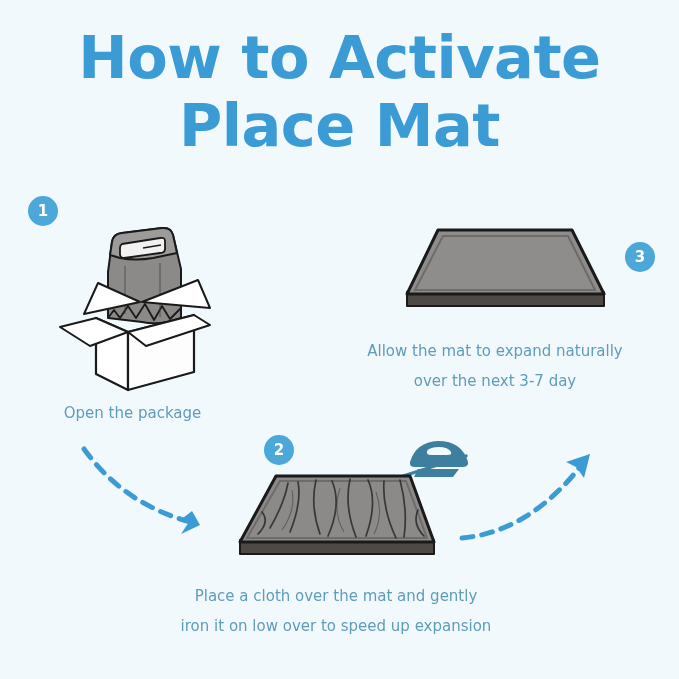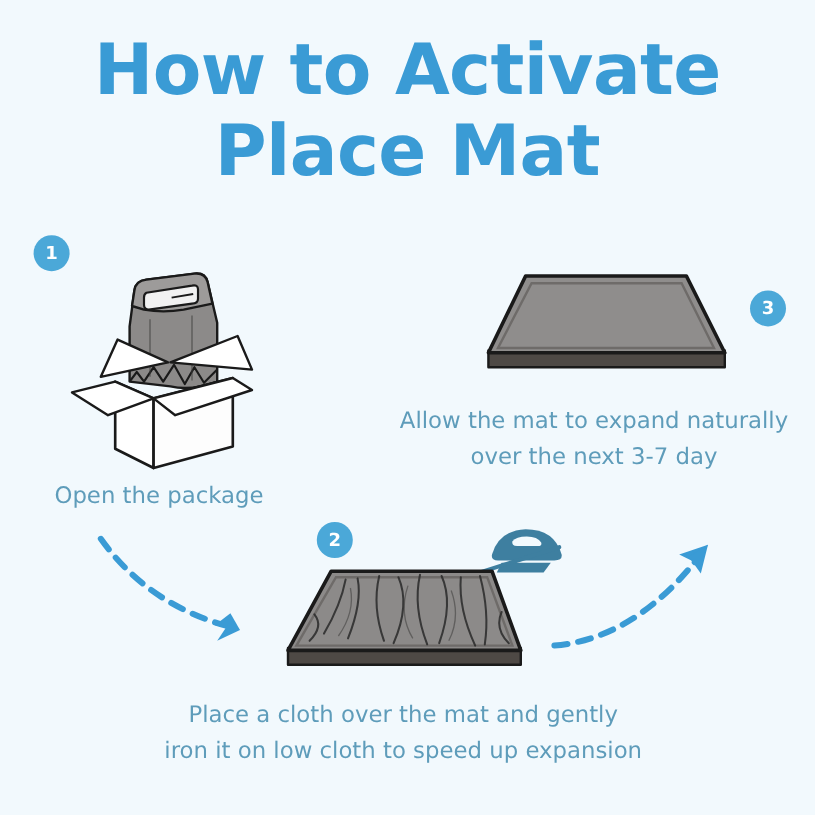--- a/index.html
+++ b/index.html
@@ -58,21 +58,21 @@
   #badge-1 { left: 28px;  top: 196px; }
   #badge-2 { left: 264px; top: 435px; }
   #badge-3 { left: 625px; top: 242px; }
 
   
   .caption {
     position: absolute;
     text-align: center;
     color: #5E9CBA;
     font-family: "DejaVu Sans", sans-serif;
-    font-size: 19px;
+    font-size: 15px;
     line-height: 30px;
     white-space: nowrap;
   }
   #caption-1 { left: 0px;   top: 398px; width: 265px; }
   #caption-2 { left: 96px; top: 581px; width: 480px; }
   #caption-3 { left: 310px; top: 336px; width: 370px; }
   .caption .cline { display: block; }
 
   
   .art {
@@ -175,21 +175,21 @@
       <g stroke="#3D3C3B" stroke-width="1.1" fill="none" opacity="0.55">
         <path d="M60 24 Q64 44 50 64"></path>
         <path d="M108 22 Q100 46 112 66"></path>
         <path d="M144 26 Q152 48 142 68"></path>
       </g>
     </svg>
   </div>
 
   <div class="caption" id="caption-2">
     <span class="cline">Place a cloth over the mat and gently</span>
-    <span class="cline">iron it on low cloth to speed up expansion</span>
+    <span class="cline">iron it on low over to speed up expansion</span>
   </div>
 
   <div class="art" id="art-arrow-right">
     <svg width="150" height="100" viewBox="0 0 150 100" xmlns="http://www.w3.org/2000/svg">
       <path d="M4 90 Q72 84 126 14" fill="none" stroke="#3A9BD5" stroke-width="5" stroke-linecap="round" stroke-dasharray="11 9"></path>
       <path d="M132 6 L108 14 L124 22 Z" fill="#3A9BD5"></path>
       <path d="M132 6 L126 30 L116 16 Z" fill="#3A9BD5"></path>
     </svg>
   </div>
 

